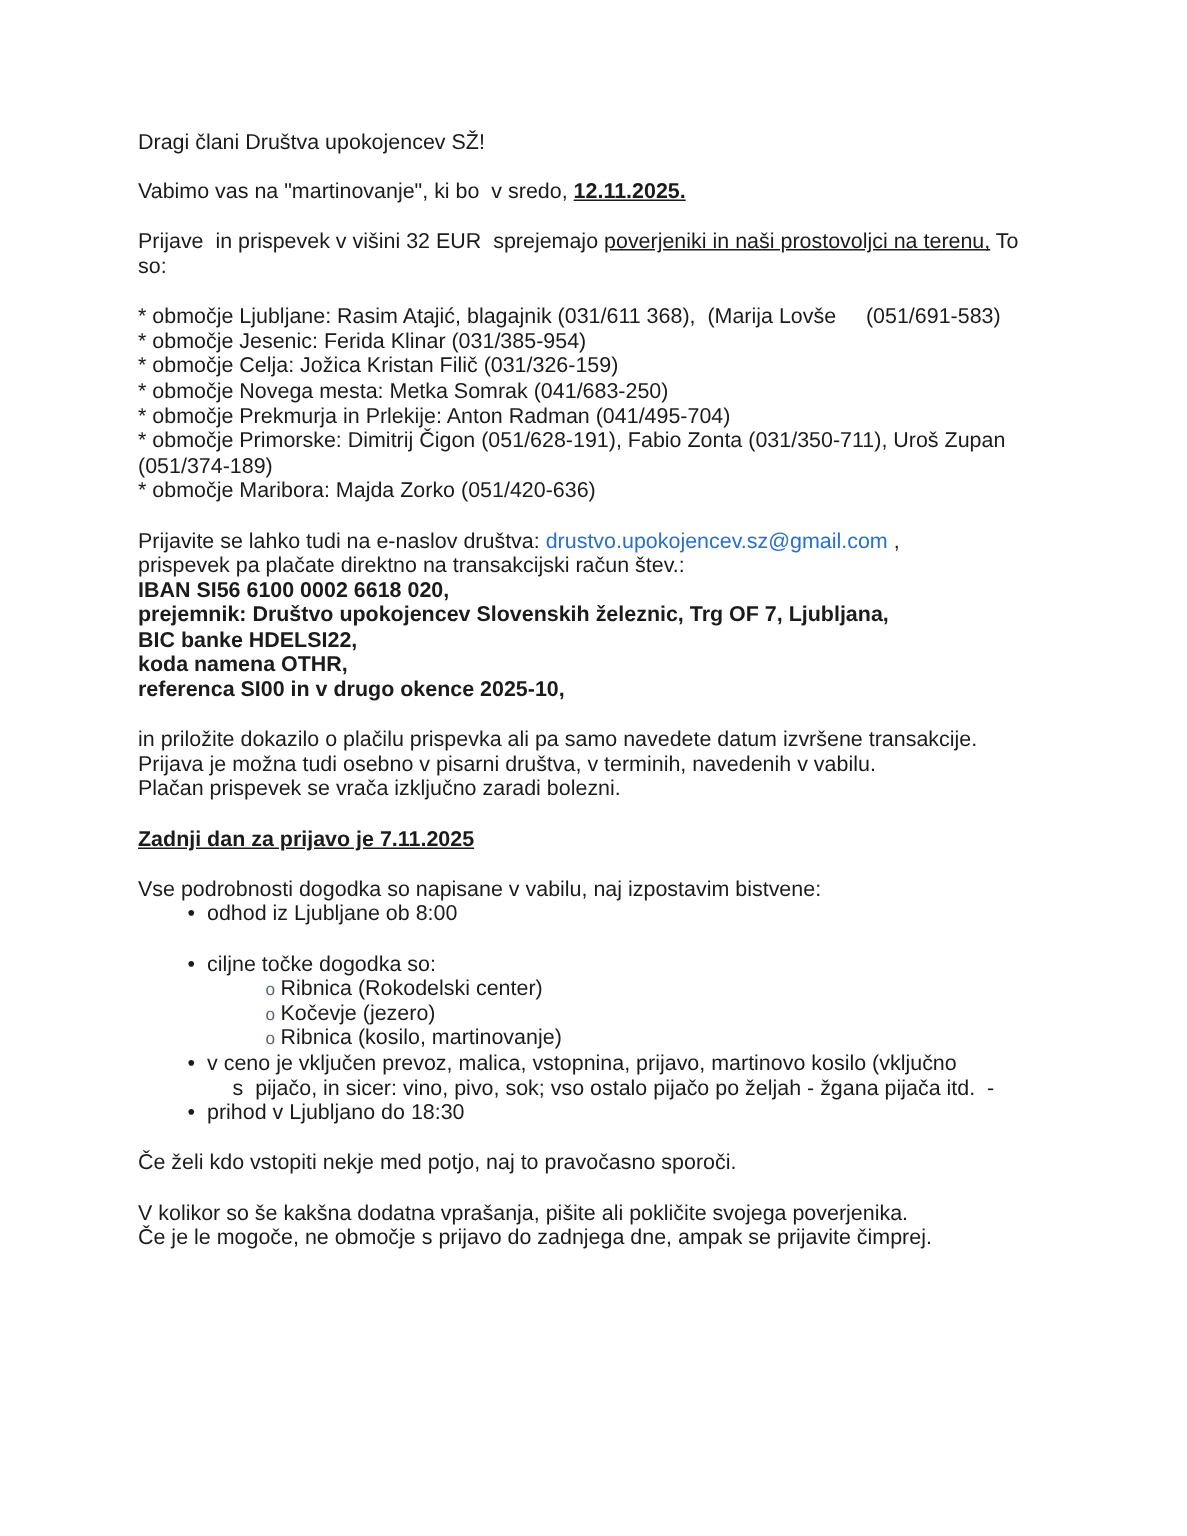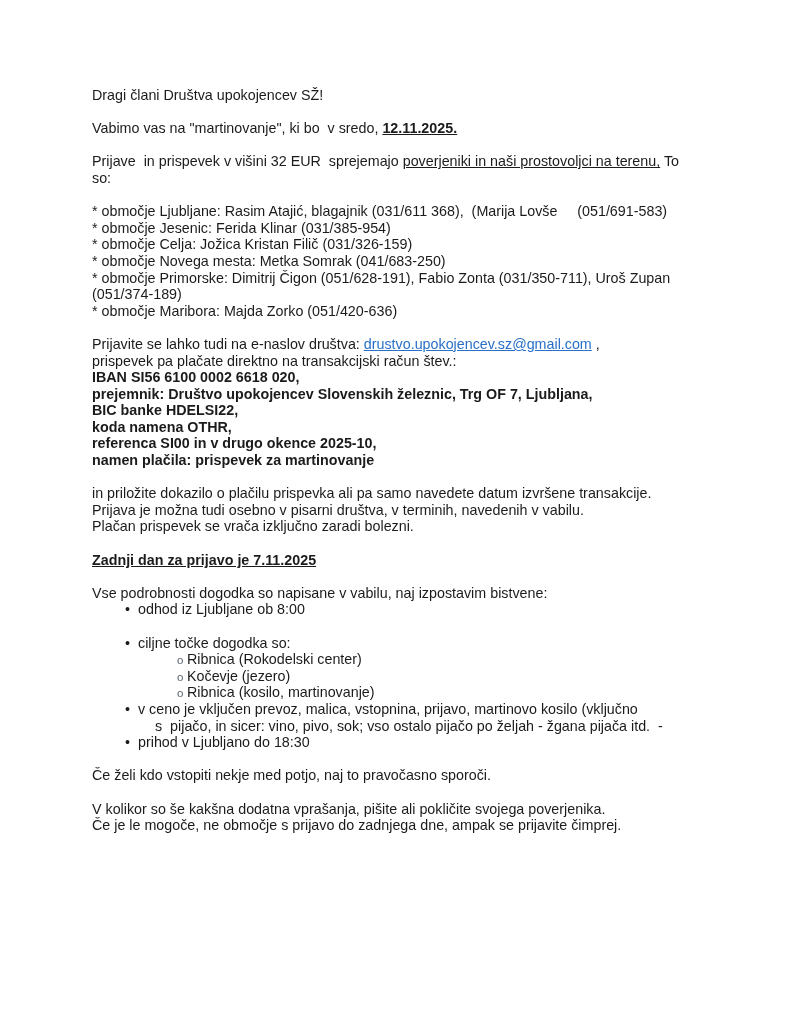--- a/index.html
+++ b/index.html
@@ -16,50 +16,50 @@
     overflow:hidden;
   }
   .line{white-space:pre;height:16.6px;}
   .line.b1{padding-left:33px;}
   .line.b1c{padding-left:63px;}
   .line.b2{padding-left:85px;}
   .mk{display:inline-block;width:13px;}
   .mk2{display:inline-block;width:10px;font-size:11.5px;color:#5a6470;vertical-align:baseline;}
   .bold{font-weight:bold;text-align:right;}
   .und{text-decoration:underline;}
-  .link{color:var(--link-color,#2970c8);text-decoration:underline;cursor:pointer;}
+  .link{color:var(--link-color,#2970c8);cursor:pointer;}
 </style>
 </head>
 <body>
 
 <div class="page" style="background: rgb(255, 255, 255); color: rgb(27, 27, 27); --link-color: #2970c8;">
   <div id="doc">
       <div class="line"><span>Dragi člani Društva upokojencev SŽ!</span></div>
       <div class="line">&nbsp;</div>
       <div class="line"><span>Vabimo vas na "martinovanje", ki bo  v sredo, </span><span class="bold und">12.11.2025.</span></div>
       <div class="line">&nbsp;</div>
       <div class="line"><span>Prijave  in prispevek v višini 32 EUR  sprejemajo </span><span class="und">poverjeniki in naši prostovoljci na terenu,</span><span> To</span></div>
       <div class="line"><span>so:</span></div>
       <div class="line">&nbsp;</div>
       <div class="line"><span>* območje Ljubljane: Rasim Atajić, blagajnik (031/611 368),  (Marija Lovše     (051/691-583)</span></div>
       <div class="line"><span>* območje Jesenic: Ferida Klinar (031/385-954)</span></div>
       <div class="line"><span>* območje Celja: Jožica Kristan Filič (031/326-159)</span></div>
       <div class="line"><span>* območje Novega mesta: Metka Somrak (041/683-250)</span></div>
+      <div class="line"><span>* območje Prekmurja in Prlekije: Anton Radman (041/495-704)</span></div>
       <div class="line"><span>* območje Primorske: Dimitrij Čigon (051/628-191), Fabio Zonta (031/350-711), Uroš Zupan</span></div>
       <div class="line"><span>(051/374-189)</span></div>
       <div class="line"><span>* območje Maribora: Majda Zorko (051/420-636)</span></div>
       <div class="line">&nbsp;</div>
       <div class="line"><span>Prijavite se lahko tudi na e-naslov društva: </span><span class="link">drustvo.upokojencev.sz@gmail.com</span><span> ,</span></div>
       <div class="line"><span>prispevek pa plačate direktno na transakcijski račun štev.:</span></div>
       <div class="line"><span class="bold">IBAN SI56 6100 0002 6618 020,</span></div>
       <div class="line"><span class="bold">prejemnik: Društvo upokojencev Slovenskih železnic, Trg OF 7, Ljubljana,</span></div>
       <div class="line"><span class="bold">BIC banke HDELSI22,</span></div>
       <div class="line"><span class="bold">koda namena OTHR,</span></div>
       <div class="line"><span class="bold">referenca SI00 in v drugo okence 2025-10,</span></div>
-      <div class="line"><span class="bold">namen plačila: prispevek za martinovanje</span></div>
       <div class="line">&nbsp;</div>
       <div class="line"><span>in priložite dokazilo o plačilu prispevka ali pa samo navedete datum izvršene transakcije.</span></div>
       <div class="line"><span>Prijava je možna tudi osebno v pisarni društva, v terminih, navedenih v vabilu.</span></div>
       <div class="line"><span>Plačan prispevek se vrača izključno zaradi bolezni.</span></div>
       <div class="line">&nbsp;</div>
       <div class="line"><span class="bold und">Zadnji dan za prijavo je 7.11.2025</span></div>
       <div class="line">&nbsp;</div>
       <div class="line"><span>Vse podrobnosti dogodka so napisane v vabilu, naj izpostavim bistvene:</span></div>
       <div class="line b1"><span class="mk">•</span><span>odhod iz Ljubljane ob 8:00</span></div>
       <div class="line">&nbsp;</div>

